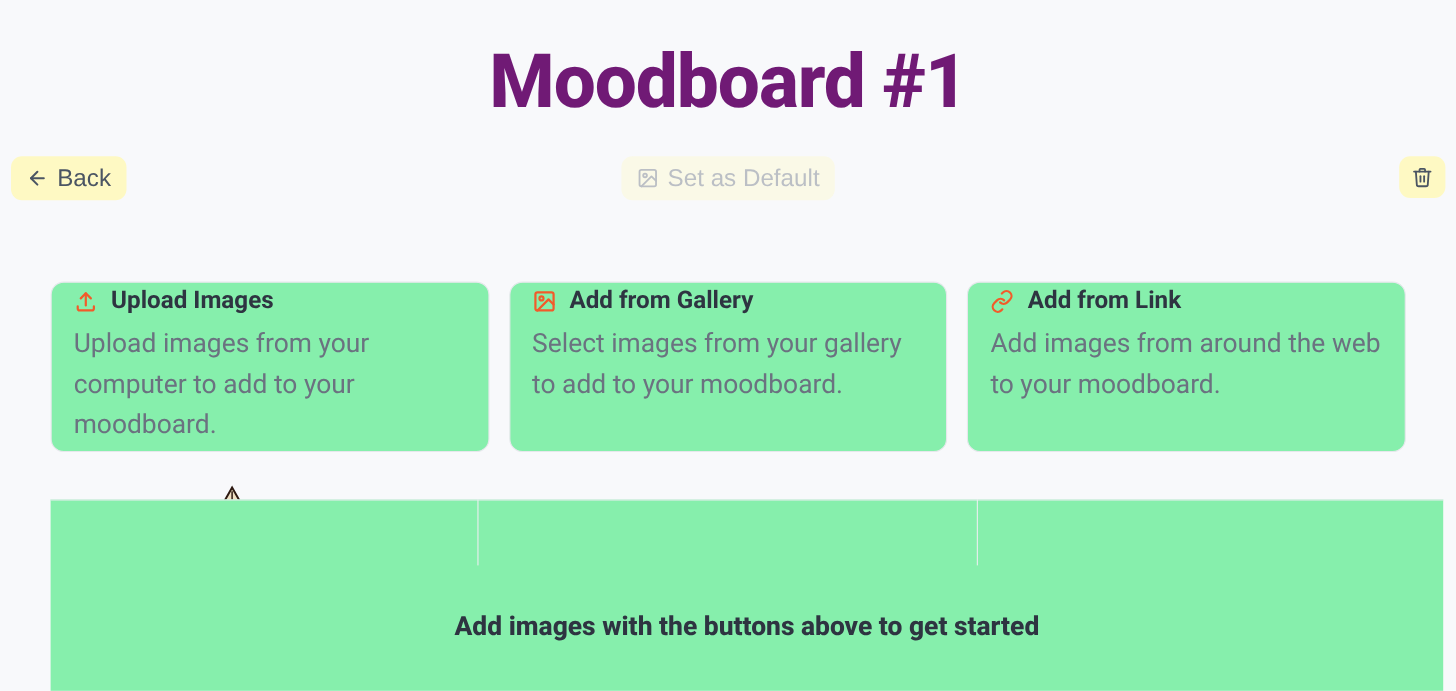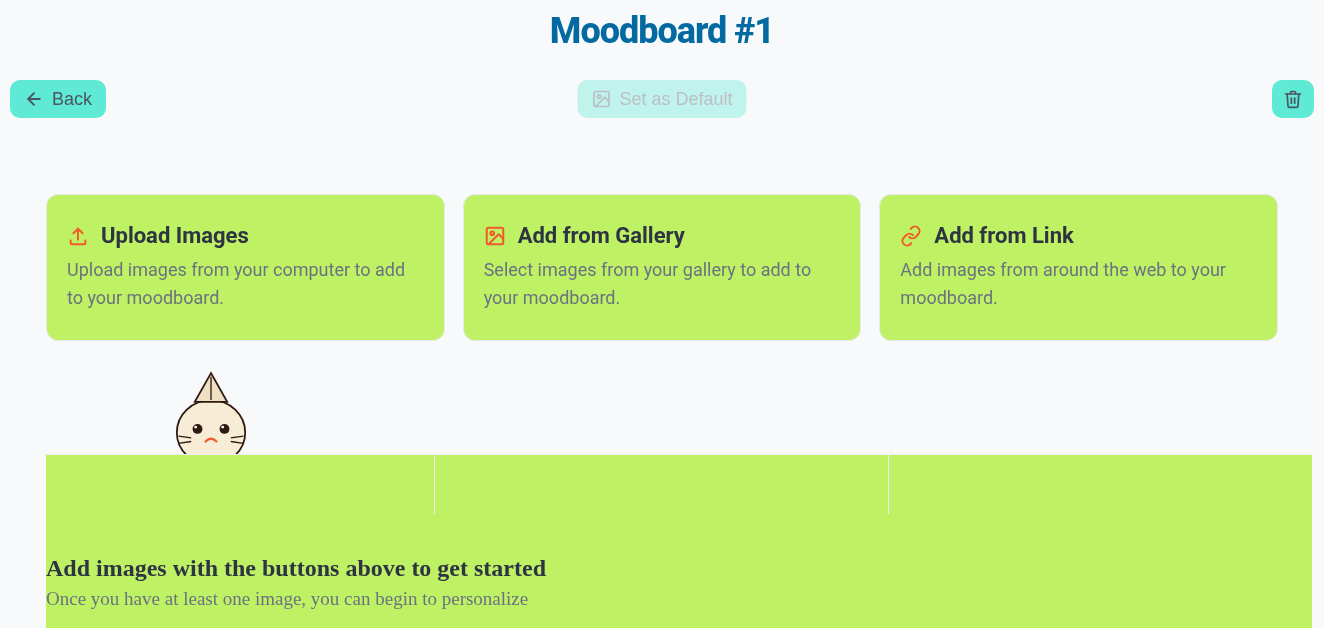--- a/index.html
+++ b/index.html
@@ -6,42 +6,42 @@
     body {
       font-family: -apple-system, BlinkMacSystemFont, "Segoe UI", Roboto, Helvetica, Arial, sans-serif;
       background:#f8f9fb;
       color:#2e3441;
       width:1324px;
       height:628px;
       overflow:hidden;
     }
     .page-title {
       text-align:center;
-      font-size:36px;
+      font-size:68px;
       font-weight:800;
-      color:#0369a1;
-      padding-top:10px;
+      color:#701a75;
+      padding-top:34px;
       letter-spacing:-1px;
     }
     .toolbar {
       position:relative;
       height:46px;
       margin-top:28px;
       padding:0 10px;
     }
     .btn {
       display:inline-flex;
       align-items:center;
       gap:8px;
       padding:9px 14px;
       border-radius:10px;
-      font-size:18px;
+      font-size:22px;
       font-weight:500;
       color:#4b5563;
-      background:#5eead4;
+      background:#fef9c3;
       border:none;
       cursor:pointer;
       line-height:1;
     }
     .btn svg { width:20px; height:20px; display:block; }
     .btn.back { position:absolute; left:10px; top:0; }
     .toolbar-center {
       position:absolute;
       left:50%; top:0; transform:translateX(-50%);
       display:flex; gap:14px;
@@ -56,61 +56,60 @@
     }
 
     .cards {
       display:flex;
       gap:18px;
       padding:0 46px;
       margin-top:68px;
     }
     .card {
       flex:1 1 0;
-      background:#bef264;
+      background:#86efac;
       border:1px solid #e6e8ec;
       border-radius:12px;
-      padding:28px 20px;
+      padding:4px 20px;
       cursor:pointer;
     }
     .card-head {
       display:flex;
       align-items:center;
       gap:12px;
       margin-bottom:8px;
     }
     .card-head svg { width:22px; height:22px; color:#f25b2a; display:block; }
     .card-title {
       font-size:22px;
       font-weight:700;
       color:#2e3441;
     }
     .card-desc {
-      font-size:18px;
+      font-size:24px;
       font-weight:400;
       color:#6b7280;
       line-height:1.55;
     }
 
     .mascot {
       margin:28px 0 0 166px;
       width:90px; height:100px;
     }
     .mascot svg { width:100%; height:100%; display:block; }
 
     .empty-panel {
       position:absolute;
       left:46px; right:12px;
       top:454px;
       bottom:0;
-      background:#bef264;
+      background:#86efac;
       border-top:1px solid #eceef1;
-      text-align:left;
+      text-align:center;
       padding-top:100px;
-      font-family:Liberation Serif, serif;
     }
     .empty-bar1, .empty-bar2 {
       position:absolute; top:454px; height:60px; width:1px;
       background:#eceef1;
     }
     .empty-bar1 { left:434px;}
     .empty-bar2 { left:888px;}
     .empty-title {
       font-size:24px;
       font-weight:800;
@@ -224,16 +223,15 @@
     <path d="M44 80 q6 -6 12 0" fill="none" stroke="#f25b2a" stroke-width="2.5" stroke-linecap="round"></path>
     <line x1="14" y1="74" x2="28" y2="76" stroke="#2e1a12" stroke-width="1.5"></line>
     <line x1="14" y1="82" x2="28" y2="80" stroke="#2e1a12" stroke-width="1.5"></line>
     <line x1="86" y1="74" x2="72" y2="76" stroke="#2e1a12" stroke-width="1.5"></line>
     <line x1="86" y1="82" x2="72" y2="80" stroke="#2e1a12" stroke-width="1.5"></line>
   </svg>
 </div>
 
 <div class="empty-panel">
   <div class="empty-title">Add images with the buttons above to get started</div>
-  <div class="empty-sub">Once you have at least one image, you can begin to personalize</div>
 </div>
 <div class="empty-bar1"></div>
 <div class="empty-bar2"></div>
 
 </body></html>

